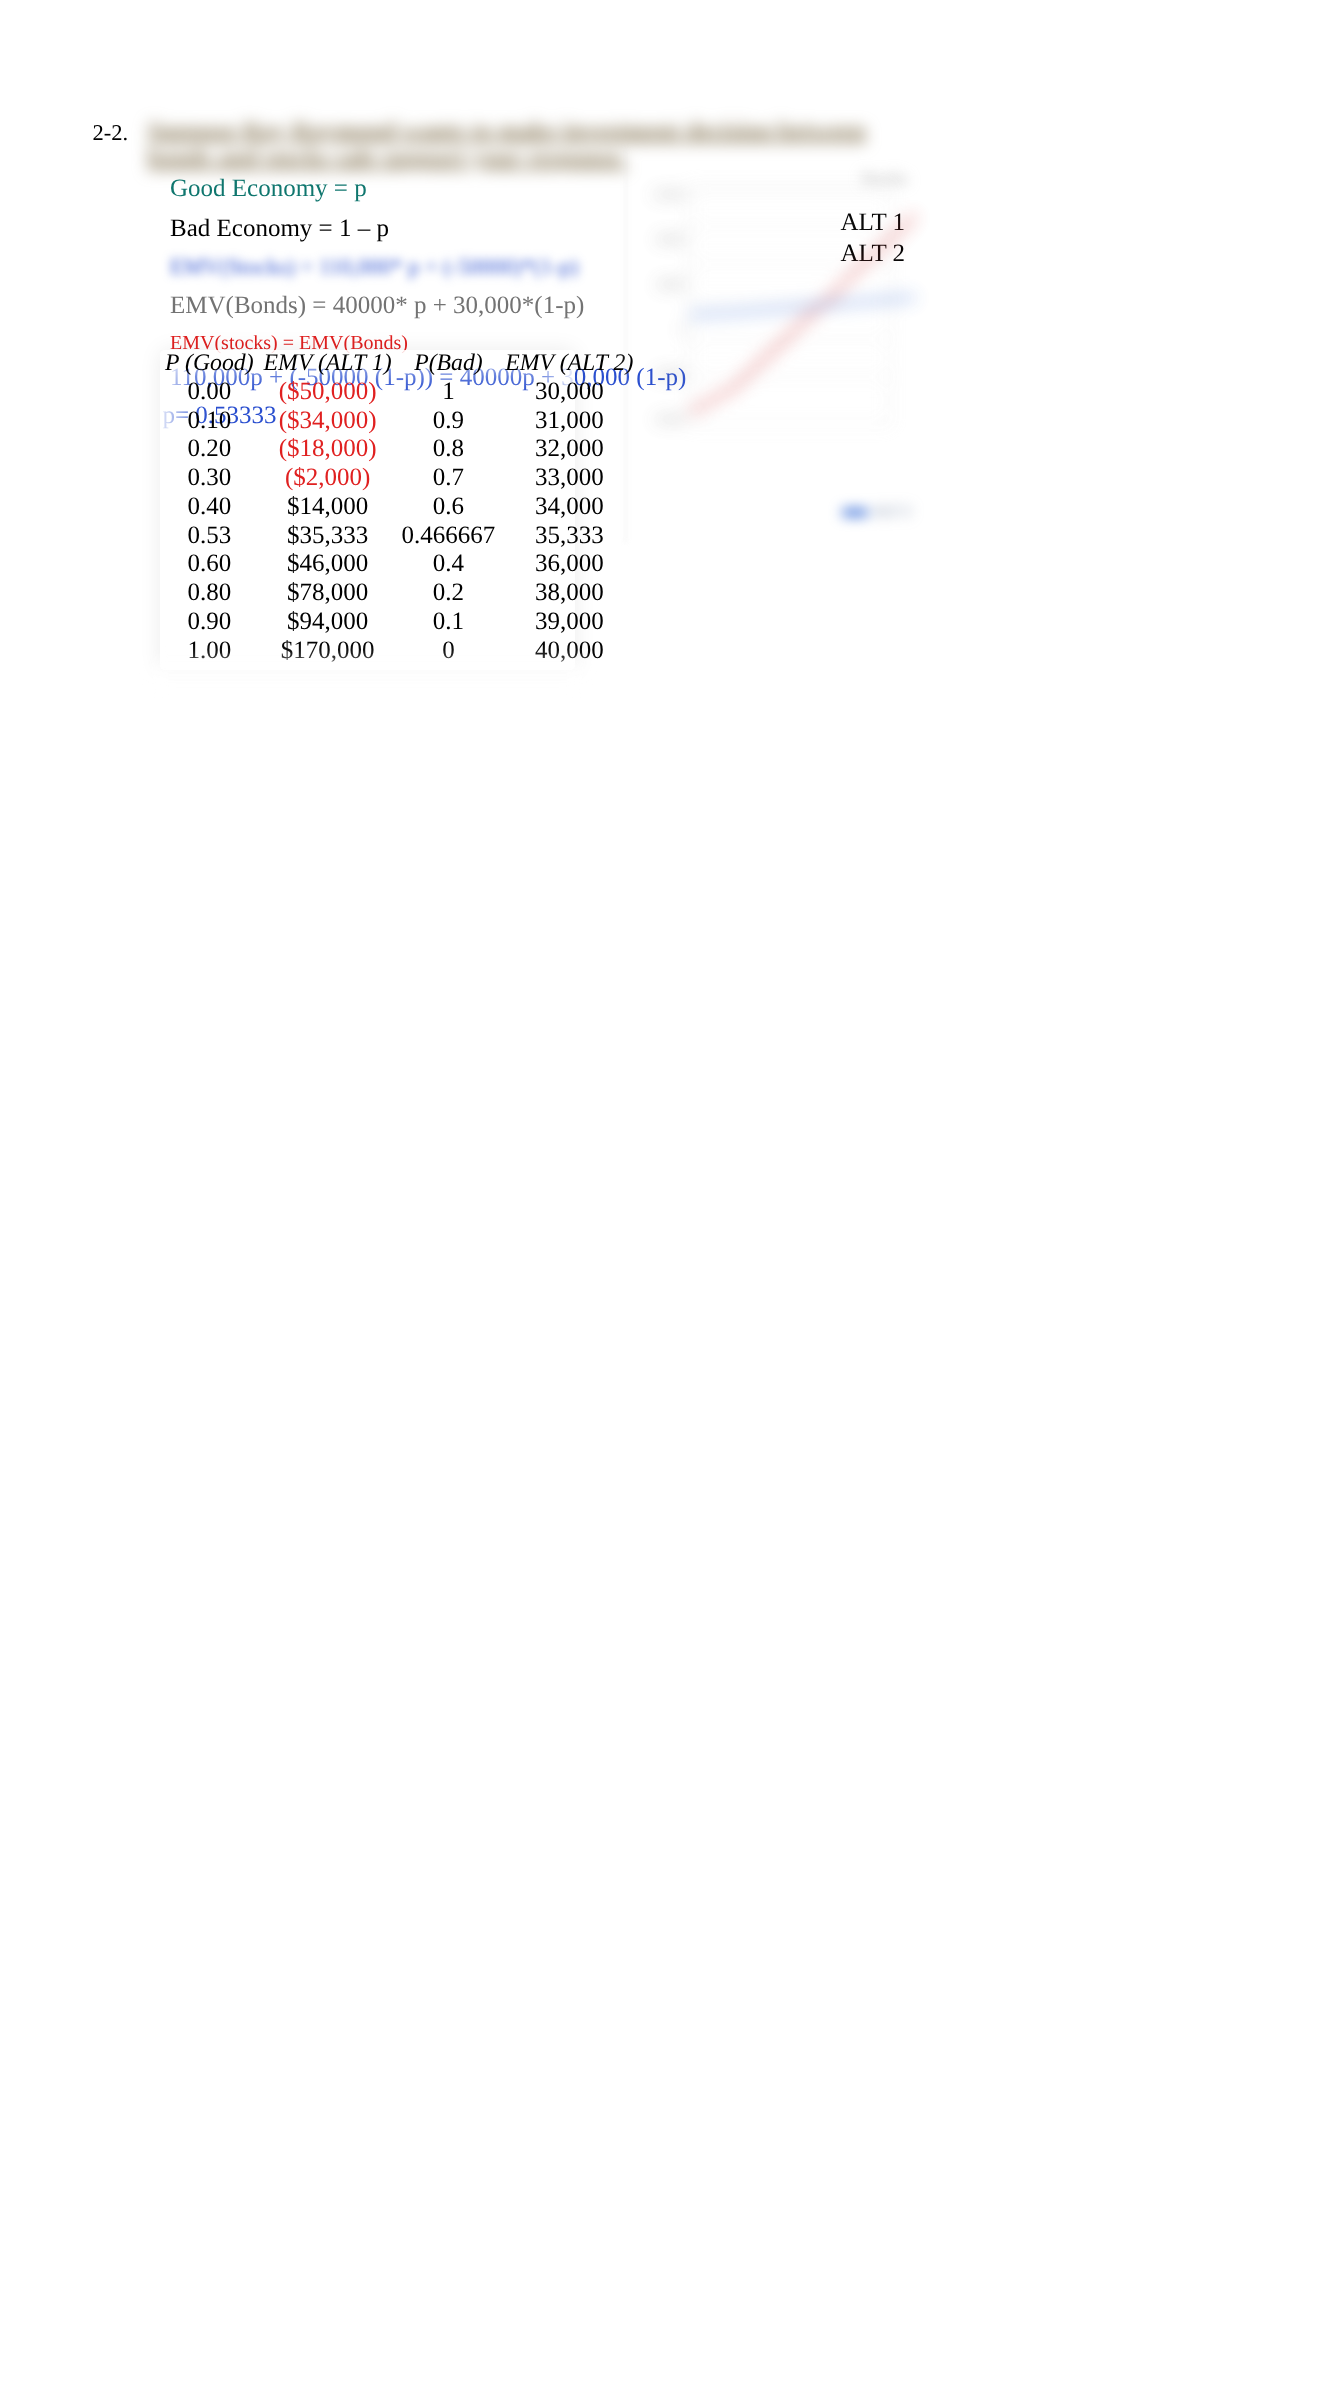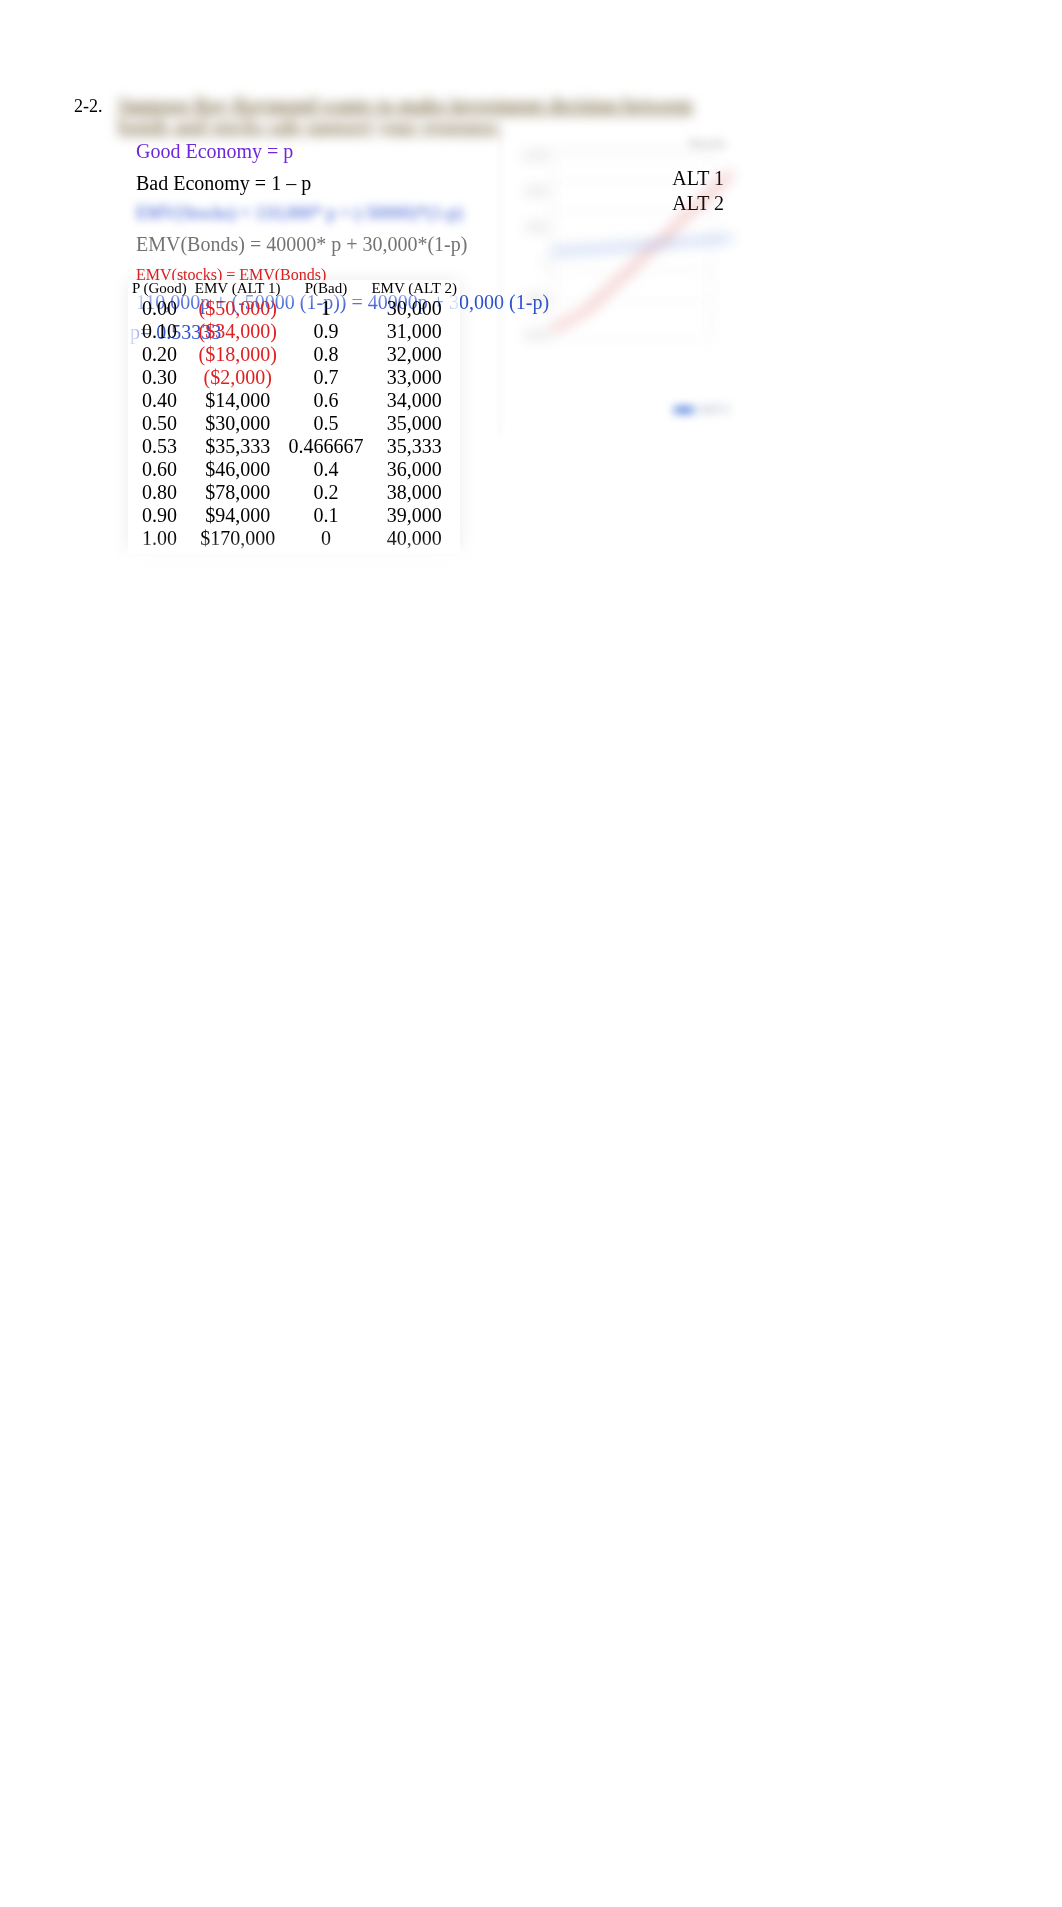--- a/index.html
+++ b/index.html
@@ -37,21 +37,21 @@
       overflow: hidden;
     }
     .content-block {
       position: absolute;
       top: 136px;
       left: 136px;
       width: 360px;
       font-size: 20px;
       line-height: 1.5;
     }
-    .good-line { color: #6d28d9; }
+    .good-line { color: #0f766e; }
     .bad-line { color: #000; margin-top: 2px; }
     .emvs-line-blur {
       color: #2a4fcf;
       filter: blur(4px);
       font-size: 18px;
       margin-top: 2px;
     }
     .emvb-line { color: #737373; margin-top: 2px; }
     .emv-stocks-bonds {
       color: #e02020;
@@ -74,21 +74,21 @@
       border-collapse: collapse;
       width: 100%;
       font-size: 20px;
     }
     table.data th, table.data td {
       text-align: center;
       padding: 0px 4px;
       font-weight: normal;
       white-space: nowrap;
     }
-    table.data th { font-size: 15px; }
+    table.data th { font-size: 19px; font-style: italic; }
     .neg { color: #e02020; }
     .col-pg { width: 70px; }
     .col-e1 { width: 100px; }
     .col-pb { width: 76px; }
     .col-e2 { width: 90px; }
     .blur-bottom::after {
       content: "";
       position: absolute;
       left: -8px; right: -8px; bottom: -14px; height: 28px;
       background: linear-gradient(to bottom, rgba(255,255,255,0) 0%, rgba(255,255,255,0.9) 70%, #fff 100%);
@@ -211,26 +211,20 @@
             <td>0.30</td>
             <td class="neg">($2,000)</td>
             <td>0.7</td>
             <td>33,000</td>
           </tr>
           <tr>
             <td>0.40</td>
             <td>$14,000</td>
             <td>0.6</td>
             <td>34,000</td>
-          </tr>
-          <tr>
-            <td>0.50</td>
-            <td>$30,000</td>
-            <td>0.5</td>
-            <td>35,000</td>
           </tr>
           <tr>
             <td>0.53</td>
             <td>$35,333</td>
             <td>0.466667</td>
             <td>35,333</td>
           </tr>
           <tr>
             <td>0.60</td>
             <td>$46,000</td>

